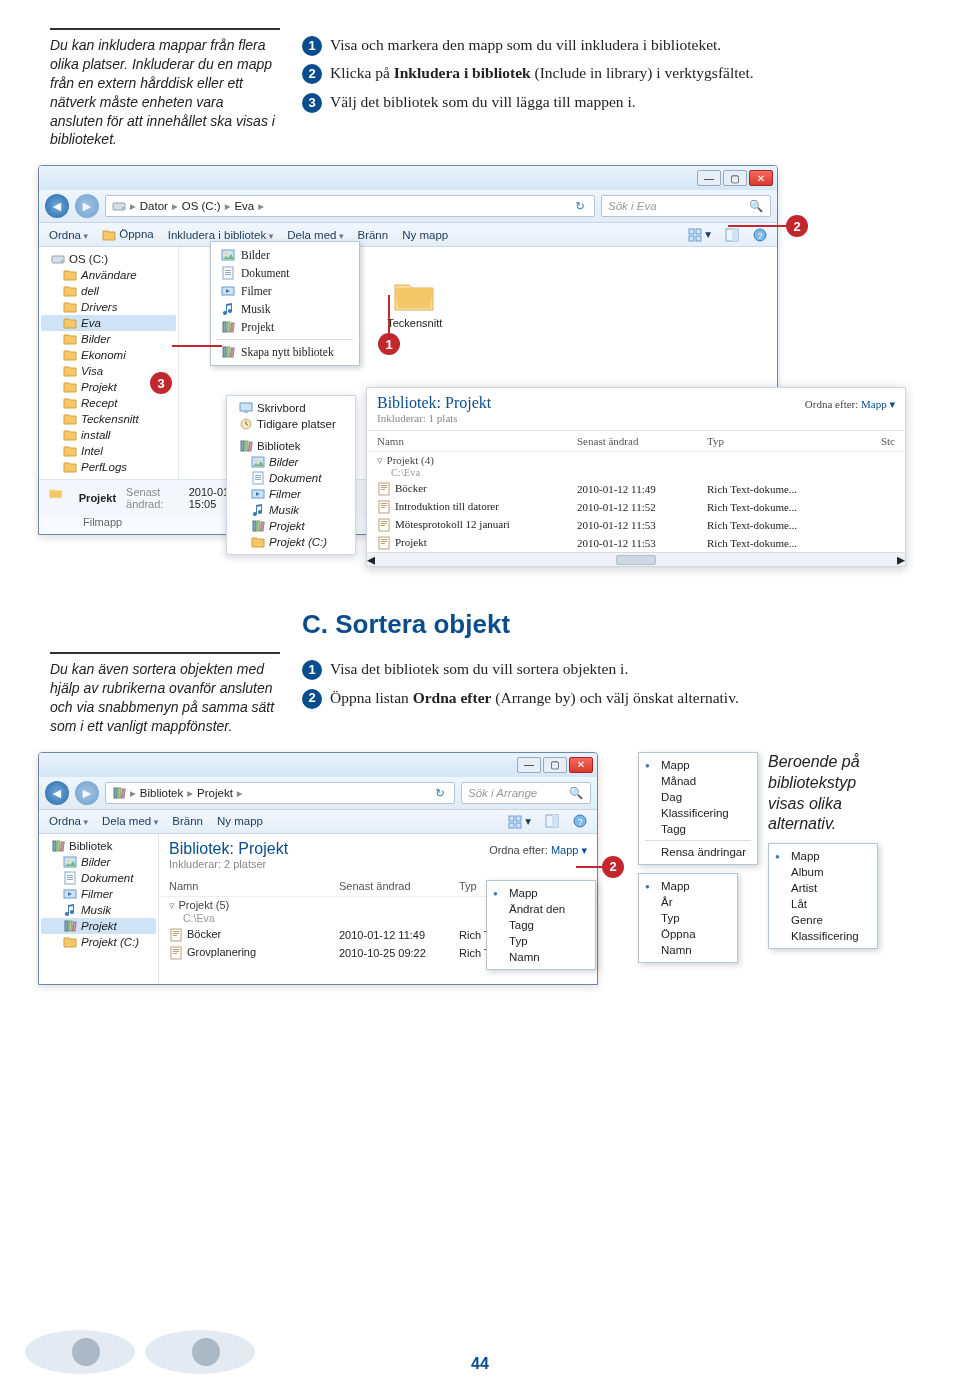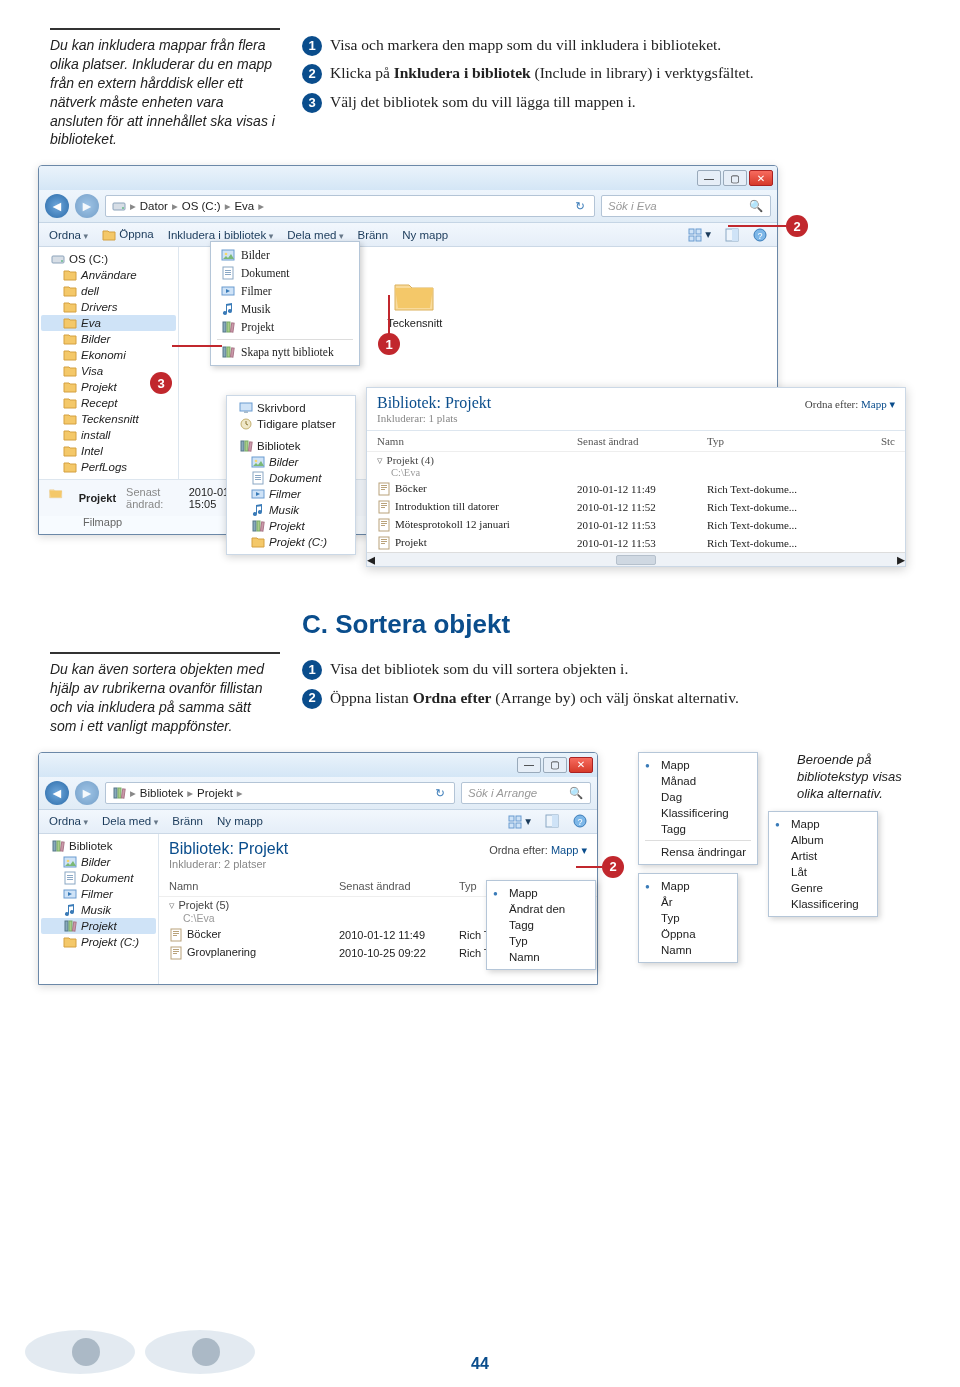--- a/index.html
+++ b/index.html
@@ -158,22 +158,22 @@
     background:#fff; border:1px solid #b5c6d8;
     box-shadow:2px 2px 6px rgba(0,0,0,0.18);
     font-family:"Segoe UI",Tahoma,sans-serif; font-size:11.5px;
     padding:4px 0;
   }
   .dd-item { padding:2px 14px 2px 22px; position:relative; white-space:nowrap;}
   .dd-item.sel::before { content:"●"; color:#3a7bb8; position:absolute; left:6px; font-size:8px; top:4px;}
   .dd-hr { border:none; border-top:1px solid #ddd; margin:3px 6px;}
   .dd-stack { display:flex; gap:10px; }
   .side-annot {
-    font-family:Arial,sans-serif; font-style:italic; font-size:13px;
-    line-height:1.3; width:110px;margin-left:29px;
+    font-family:Arial,sans-serif; font-style:italic; font-size:16px;
+    line-height:1.3; width:110px;
   }
 
   .page-num {
     position:absolute; bottom:14px; left:50%; transform:translateX(-50%);
     font-family:Arial,sans-serif; font-weight:bold; color:#0a4d8c; font-size:16px;
   }
   .eyes-bg {
     position:absolute; bottom:0; left:0; width:280px; height:90px;
     opacity:0.5; overflow:hidden; pointer-events:none;
   }
@@ -680,21 +680,21 @@
       <div class="scrollbar-h">◂<div class="thumb"></div>▸</div>
     </div>
   </div>
 
   <div class="section-break"></div>
 
   <div style="margin-left:252px;">
     <h2 class="heading">C. Sortera objekt</h2>
   </div>
   <div class="two-col">
-    <div class="sidebar-note">Du kan även sortera objekten med hjälp av rubrikerna ovanför fillistan och via inkludera på samma sätt som i ett vanligt mappfönster.</div>
+    <div class="sidebar-note">Du kan även sortera objekten med hjälp av rubrikerna ovanför ansluten och via snabbmenyn på samma sätt som i ett vanligt mappfönster.</div>
     <div class="main-text">
       <div class="step">
           <div class="step-num">1</div>
           <div class="step-text">Visa det bibliotek som du vill sortera objekten i.</div>
         </div>
       <div class="step">
           <div class="step-num">2</div>
           <div class="step-text">Öppna listan <b class="term">Ordna efter</b> (Arrange by) och välj önskat alternativ.</div>
         </div>
     </div>

